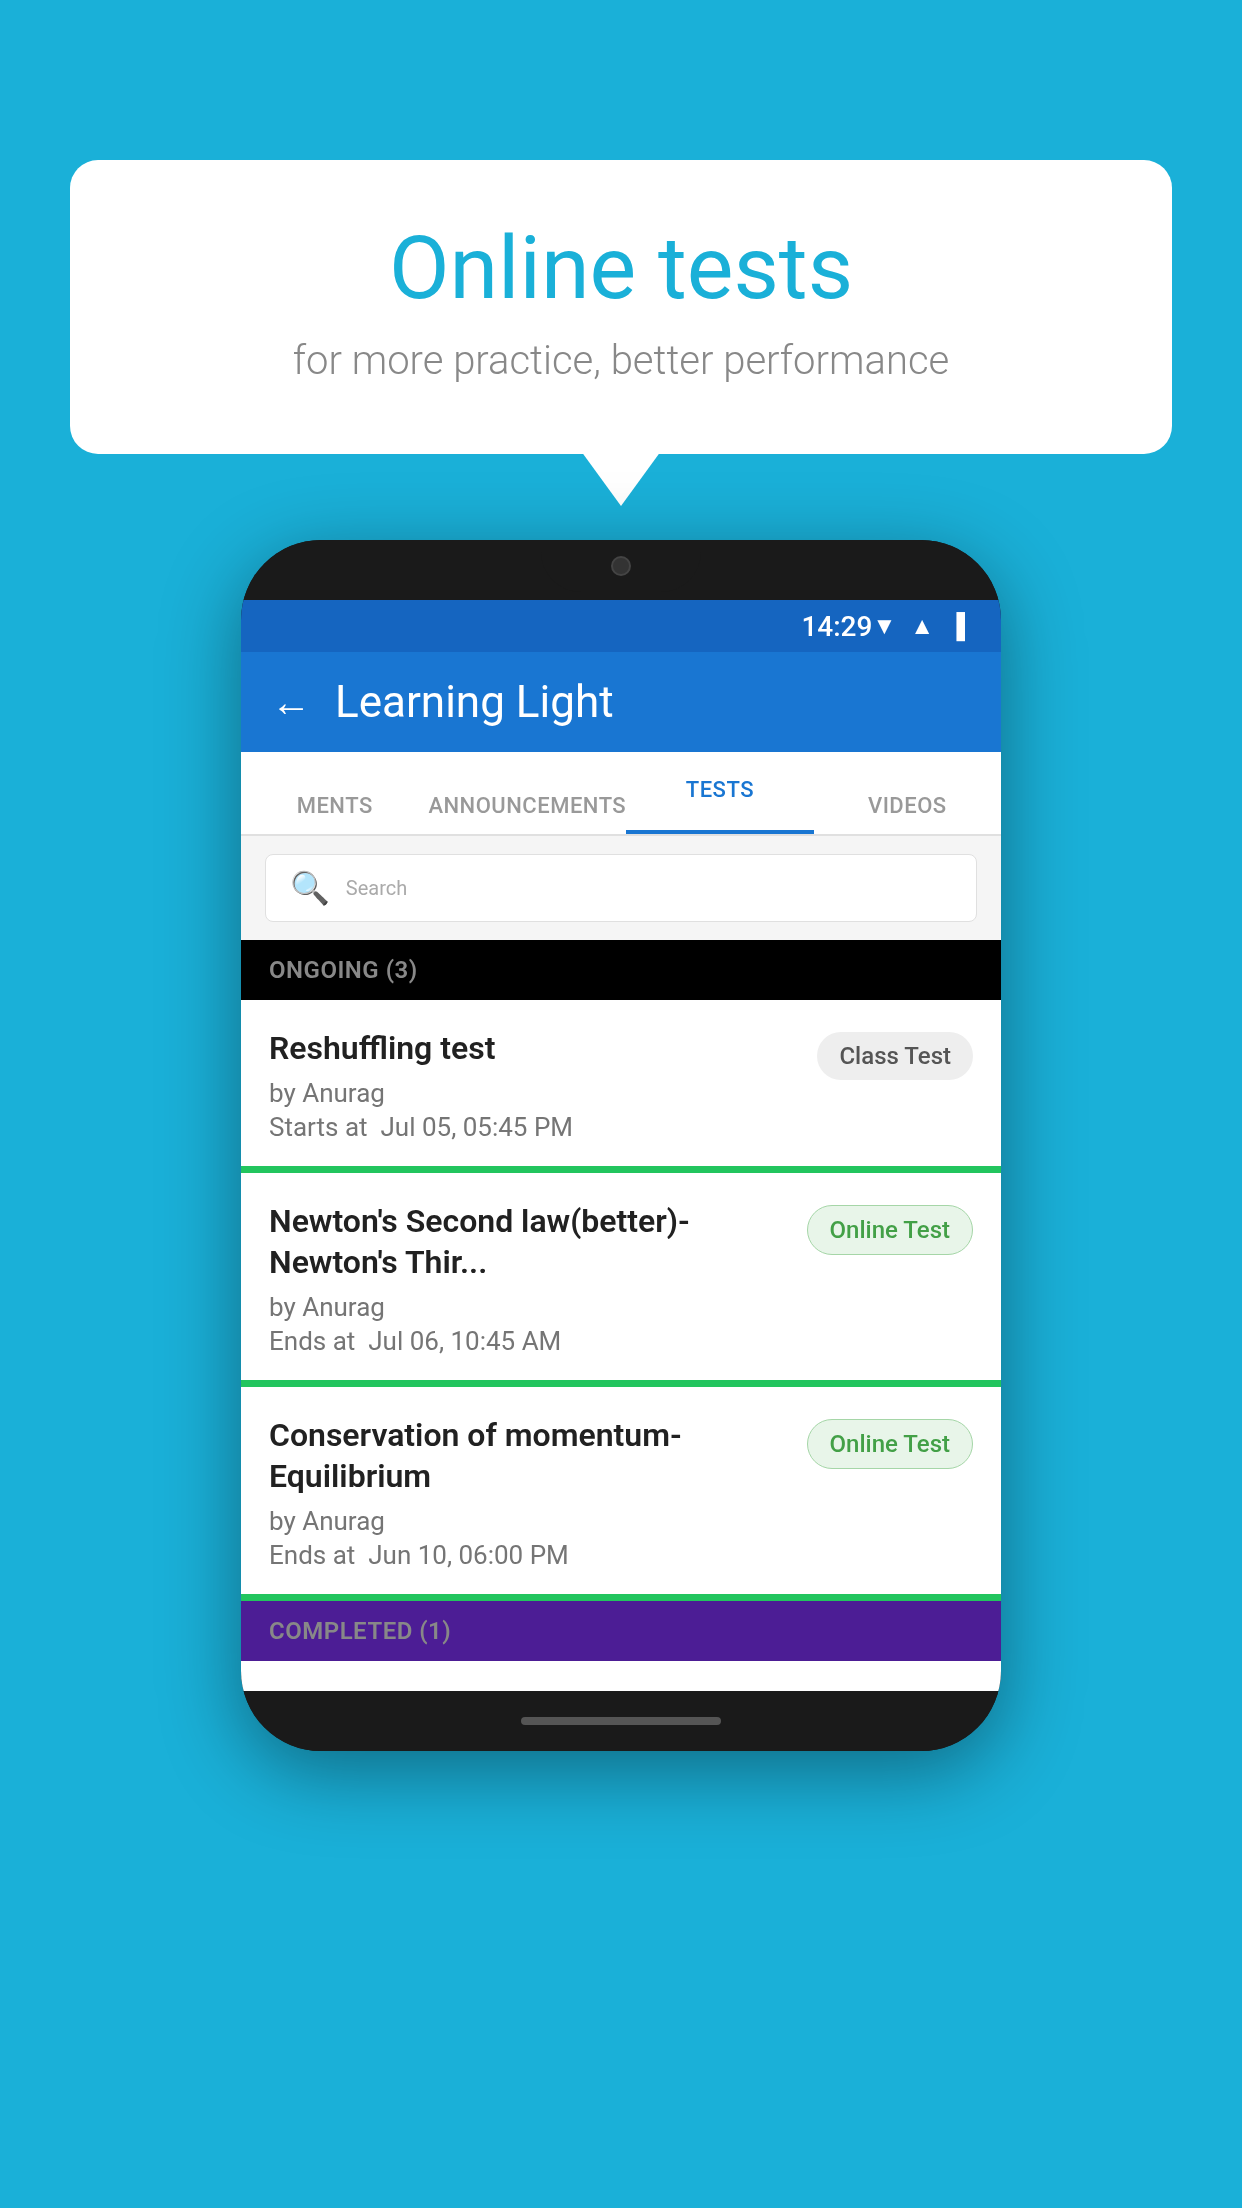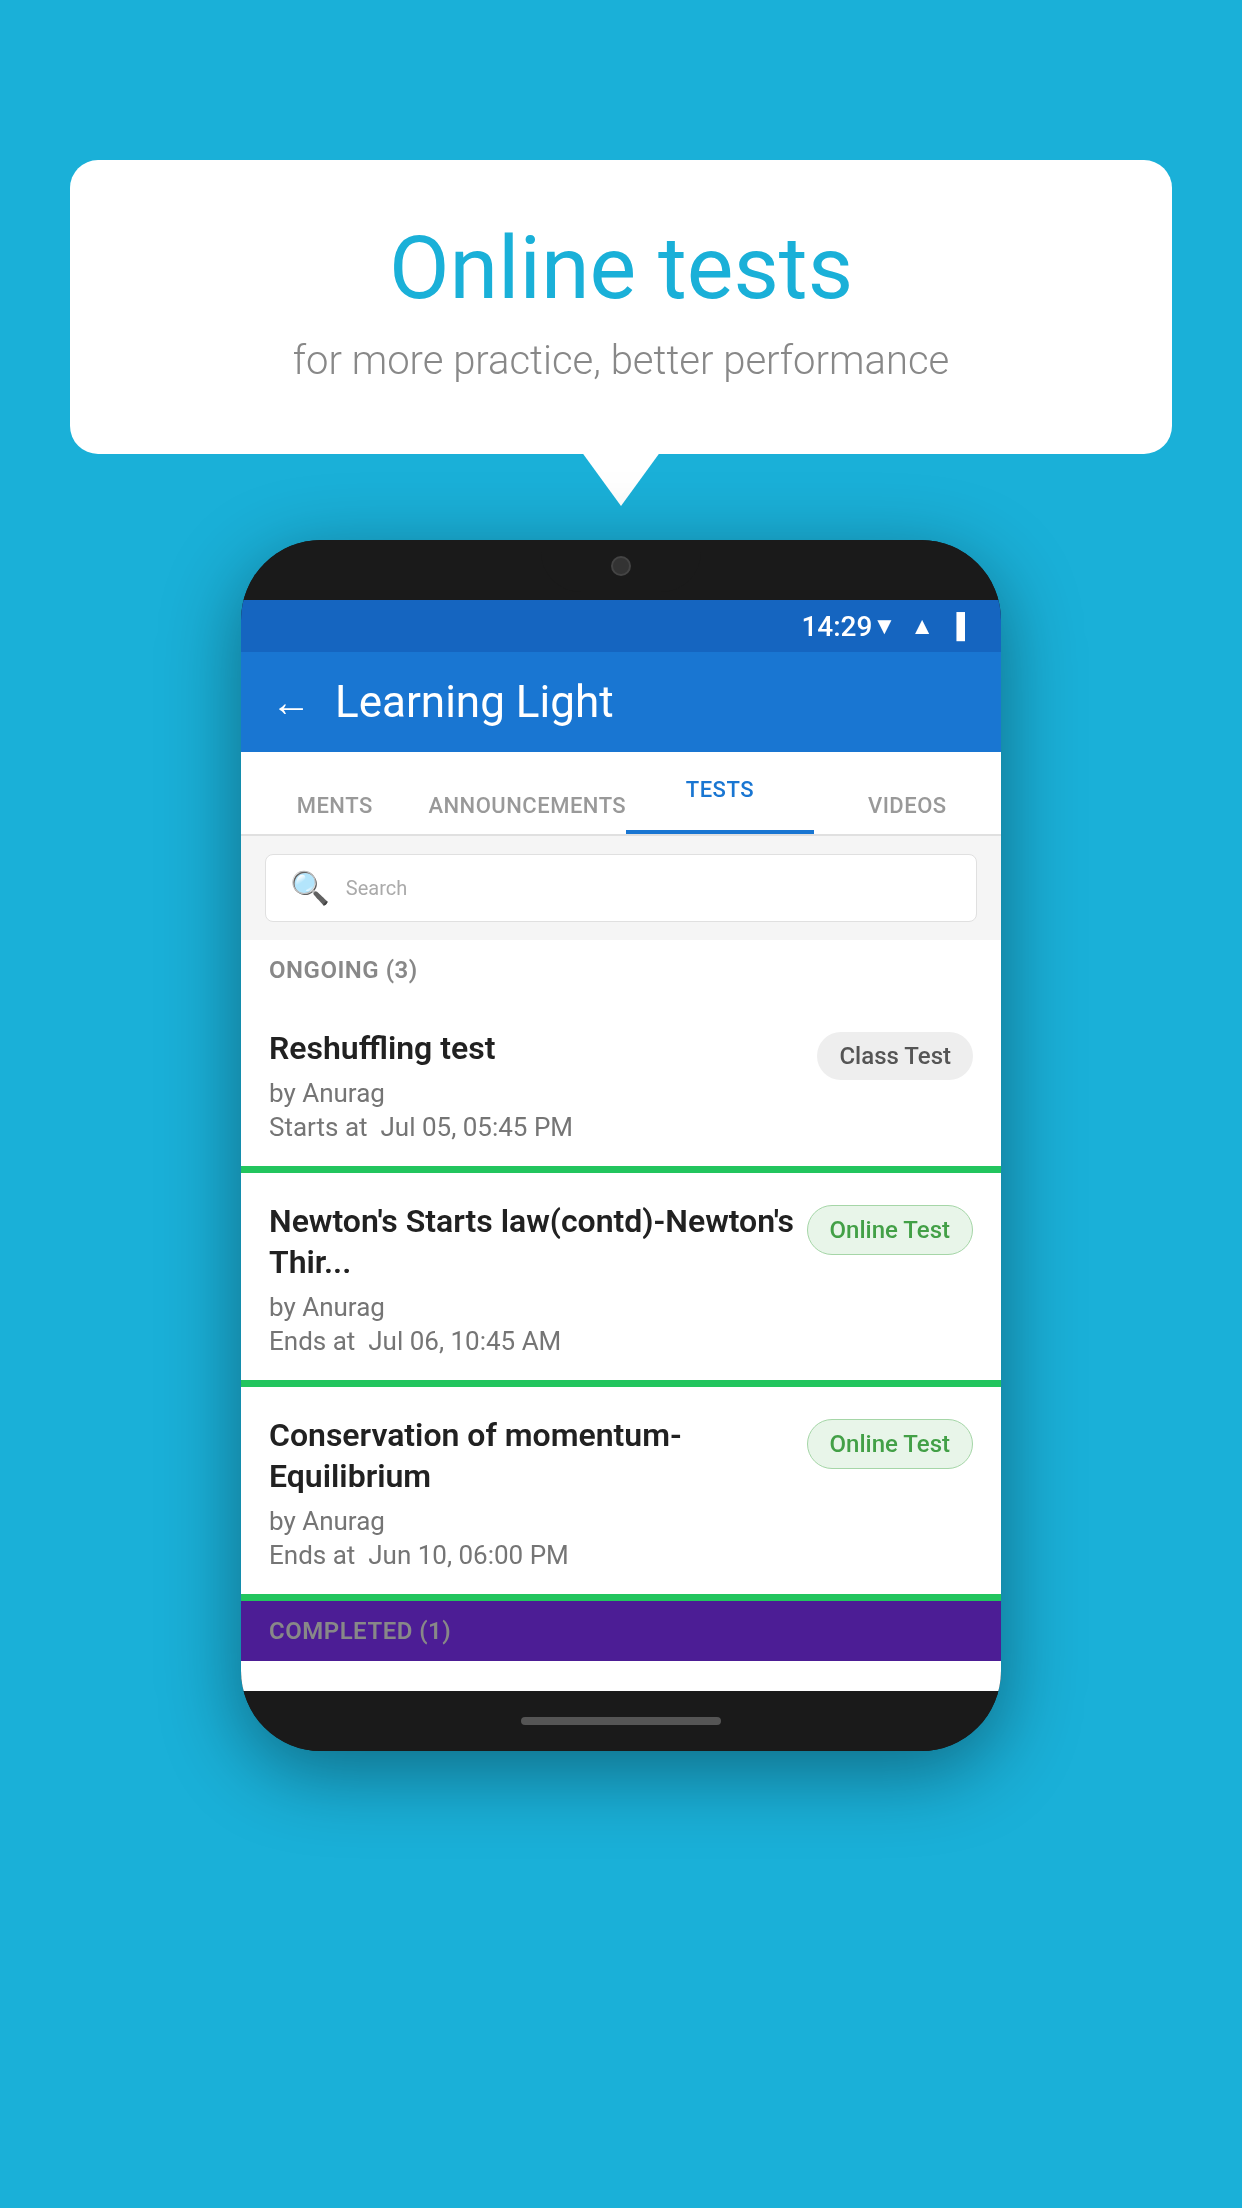--- a/index.html
+++ b/index.html
@@ -198,21 +198,21 @@
       font-size: 32px;
     }
 
     .search-placeholder {
       color: #aaa;
       font-size: 20px;
     }
 
     
     .section-header {
-      background: #ffffff;
+      background: #000000;
       padding: 16px 28px;
       font-size: 24px;
       font-weight: 600;
       color: #888;
       letter-spacing: 0.5px;
     }
 
     
     .test-list {
       background: white;
@@ -362,21 +362,21 @@
           <div class="test-info">
             <div class="test-title">Reshuffling test</div>
             <div class="test-author">by Anurag</div>
             <div class="test-date">Starts at&nbsp; Jul 05, 05:45 PM</div>
           </div>
           <div class="test-badge badge-class">Class Test</div>
         </div>
 
         <div class="test-item">
           <div class="test-info">
-            <div class="test-title">Newton's Starts law(contd)-Newton's Thir...</div>
+            <div class="test-title">Newton's Second law(better)-Newton's Thir...</div>
             <div class="test-author">by Anurag</div>
             <div class="test-date">Ends at&nbsp; Jul 06, 10:45 AM</div>
           </div>
           <div class="test-badge badge-online">Online Test</div>
         </div>
 
         <div class="test-item">
           <div class="test-info">
             <div class="test-title">Conservation of momentum-Equilibrium</div>
             <div class="test-author">by Anurag</div>

